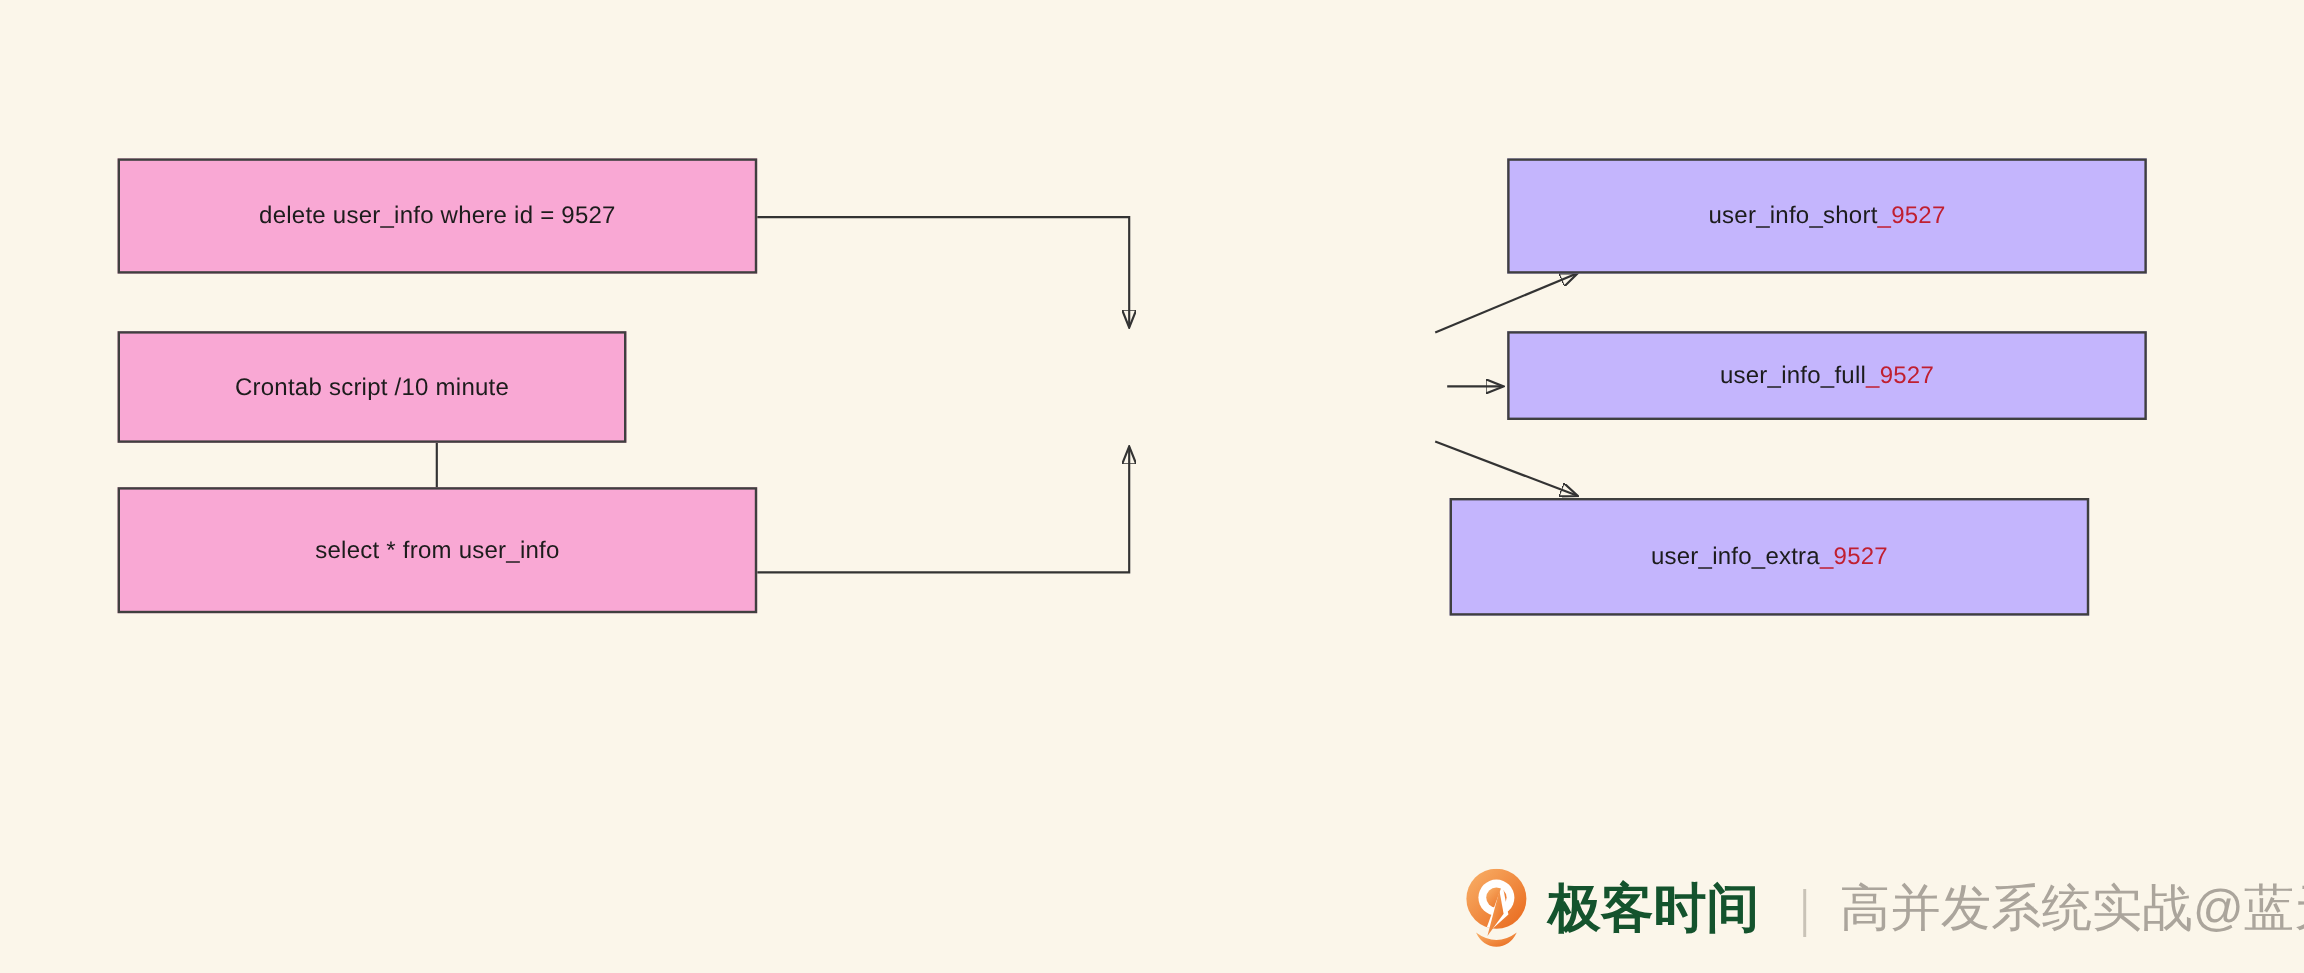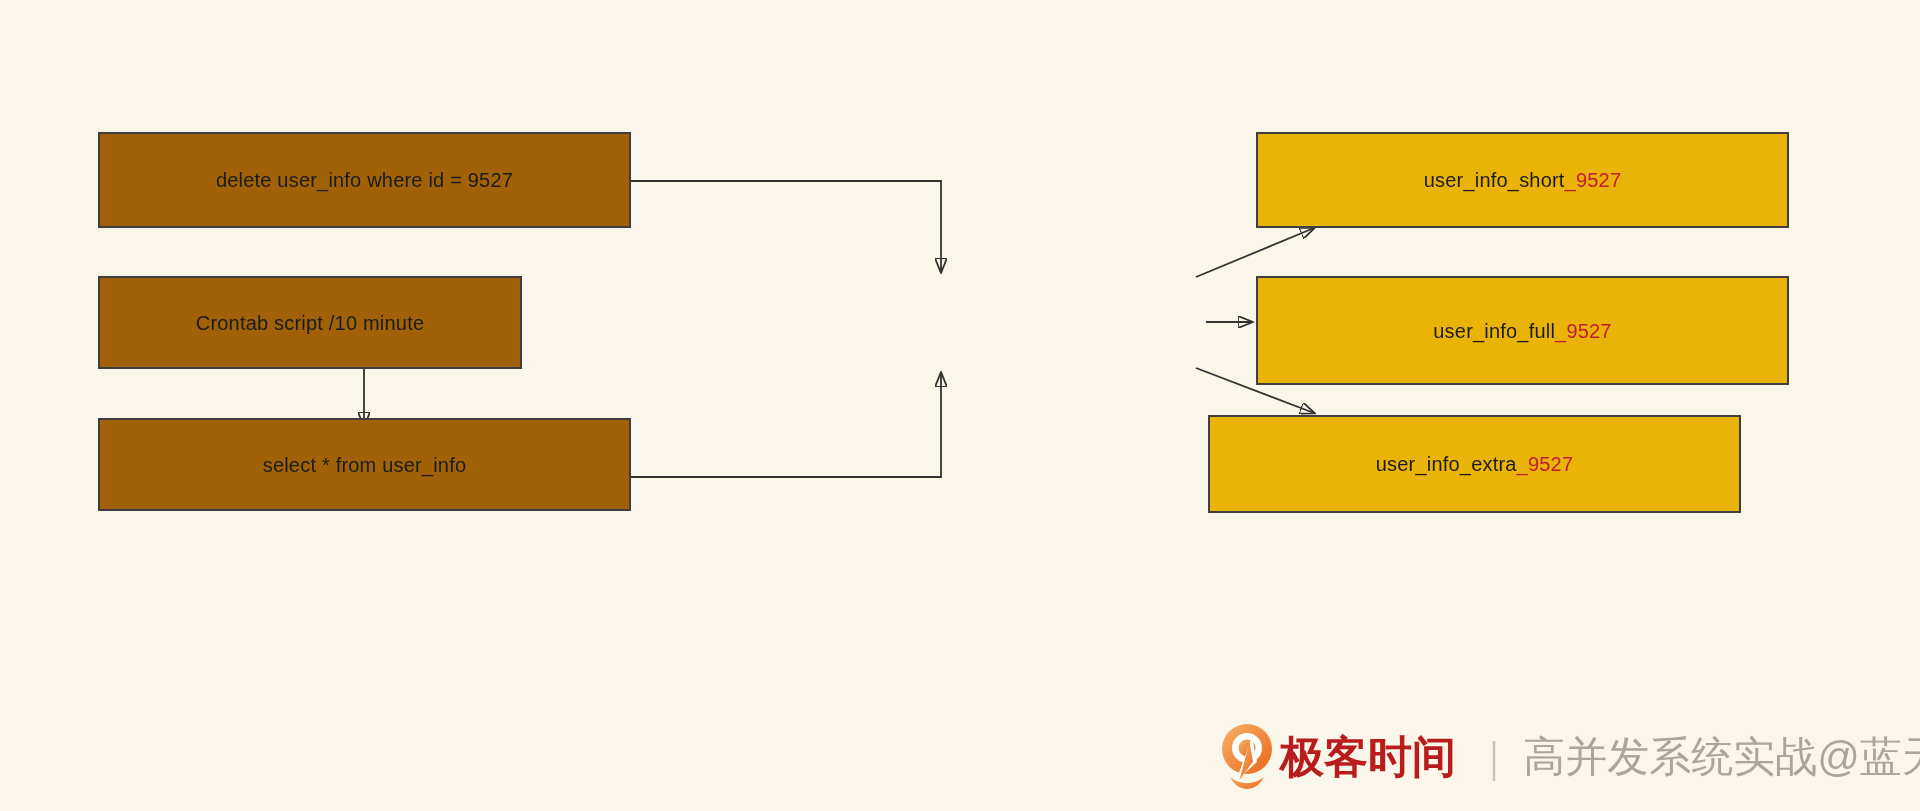--- a/index.html
+++ b/index.html
@@ -27,30 +27,30 @@
     display: flex;
     flex-direction: column;
     align-items: center;
     justify-content: center;
     font-size: 20px;
     line-height: 28px;
     color: #1C1C1C;
     text-align: center;
     letter-spacing: 0.2px;
   }
-  .node--yellow { background: #a16207; }
+  .node--yellow { background: #f9a8d4; }
   .node--blue   { background: #A3C7EC; }
-  .node--white  { background: #eab308; }
+  .node--white  { background: #c4b5fd; }
 
   .node--y1 { left:  98px; top: 132px; width: 533px; height: 96px; }
   .node--y2 { left:  98px; top: 276px; width: 424px; height: 93px; }
-  .node--y3 { left:  98px; top: 418px; width: 533px; height: 93px; }
+  .node--y3 { left:  98px; top: 406px; width: 533px; height: 105px; }
   .node--b1 { left: 672px; top: 276px; width: 534px; height: 93px; }
   .node--w1 { left: 1256px; top: 132px; width: 533px; height: 96px; }
-  .node--w2 { left: 1256px; top: 276px; width: 533px; height: 109px; }
+  .node--w2 { left: 1256px; top: 276px; width: 533px; height: 74px; }
   .node--w3 { left: 1208px; top: 415px; width: 533px; height: 98px; }
 
   .suffix-red { color: #C01F30; }
 
   #connectors {
     position: absolute;
     inset: 0;
     pointer-events: none;
   }
   #connectors path {
@@ -66,24 +66,24 @@
     height: 70px;
     display: flex;
     align-items: center;
   }
   .watermark__logo {
     width: 56px;
     height: 66px;
     flex: 0 0 auto;
   }
   .watermark__brand {
-    margin-left: 4px;
+    margin-left: 14px;
     font-size: 44px;
     font-weight: 600;
-    color: #b91c1c;
+    color: #14532d;
     white-space: nowrap;
   }
   .watermark__sep {
     margin: 0 10px 0 18px;
     font-size: 40px;
     font-weight: 400;
     color: #C9C3B7;
   }
   .watermark__credit {
     font-size: 42px;

